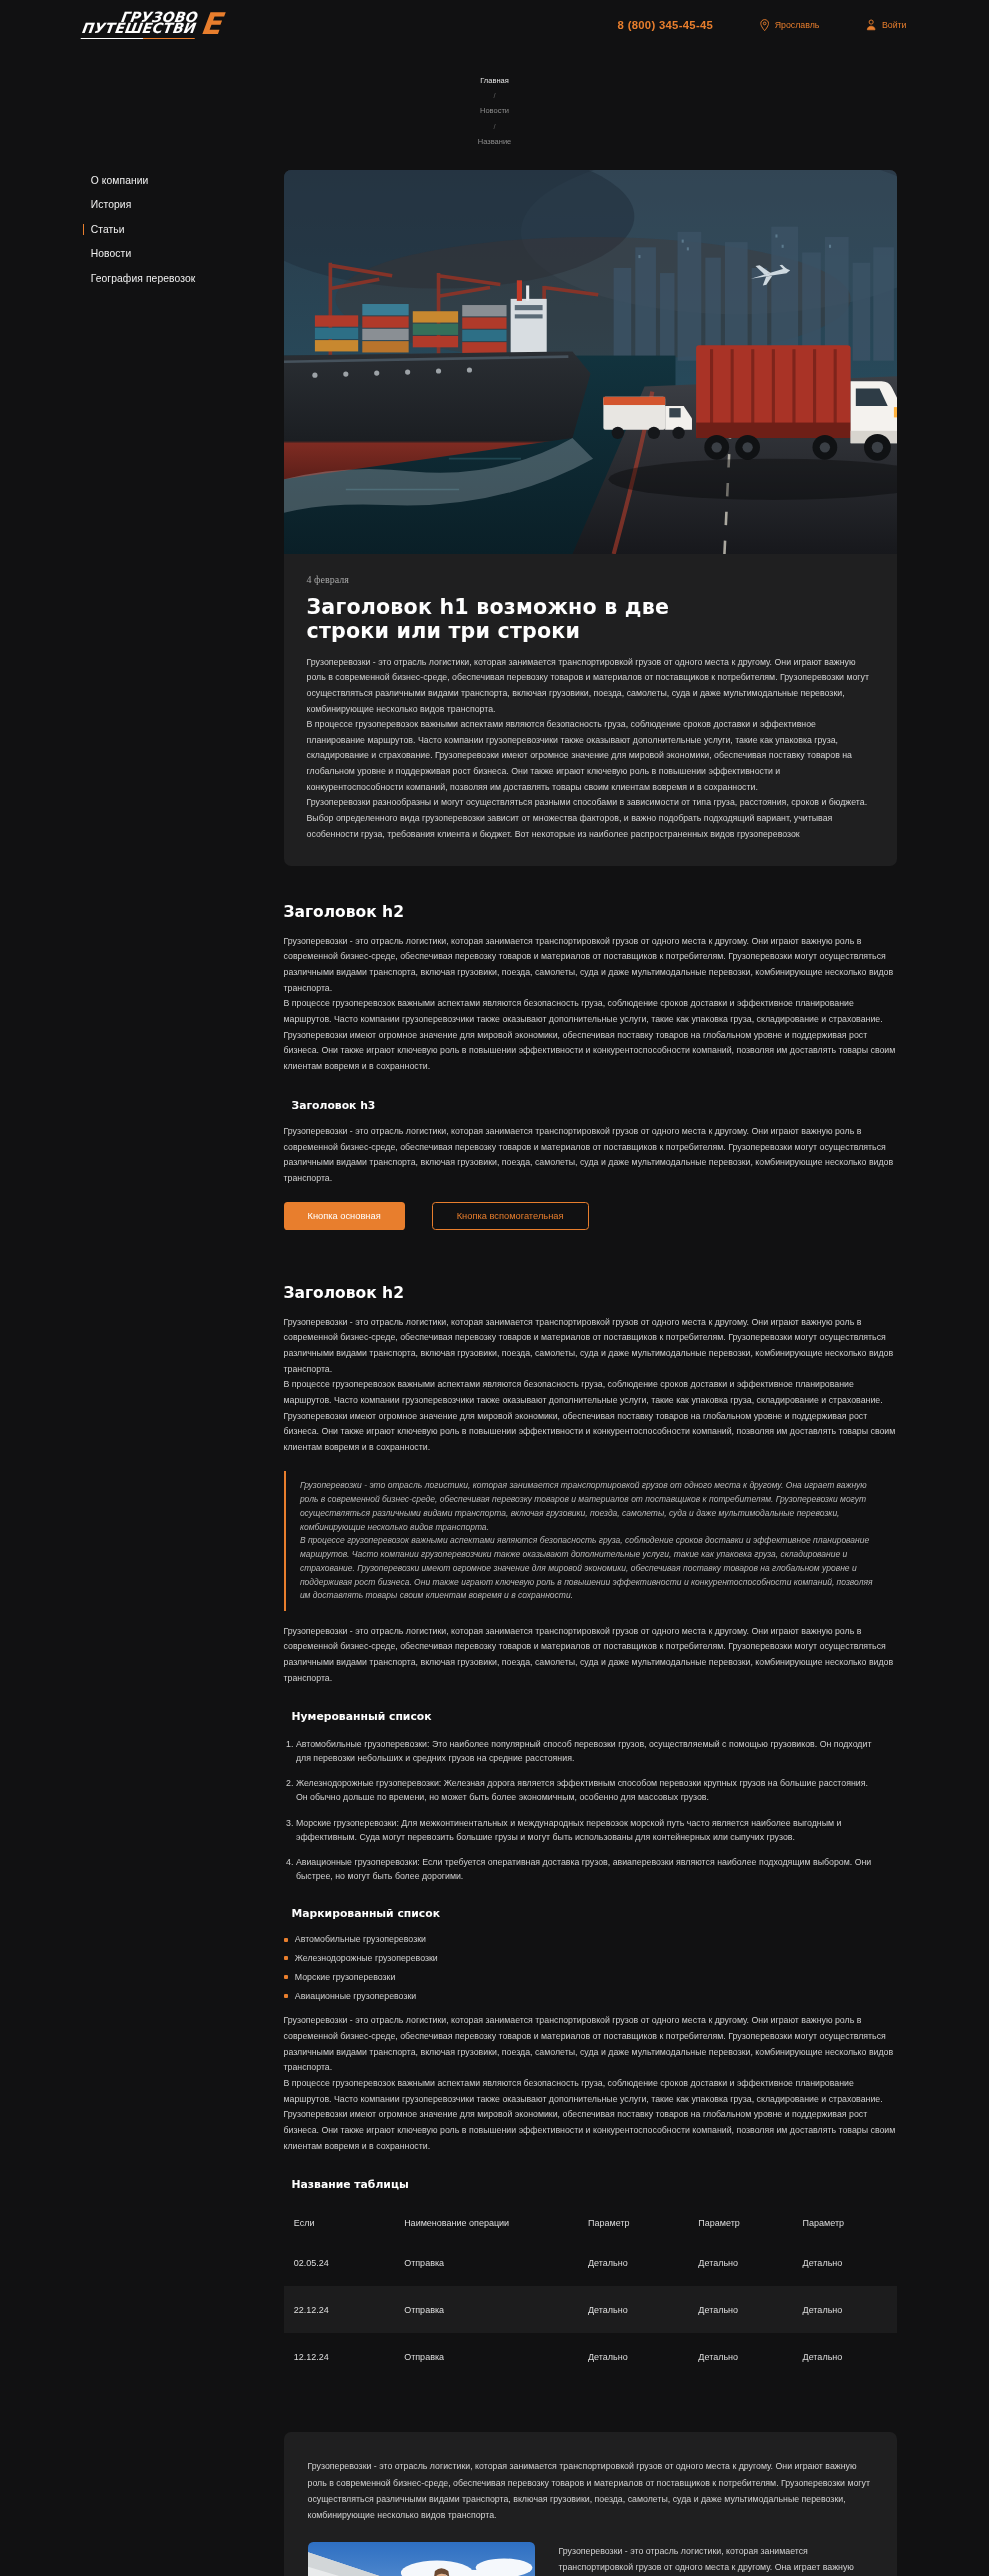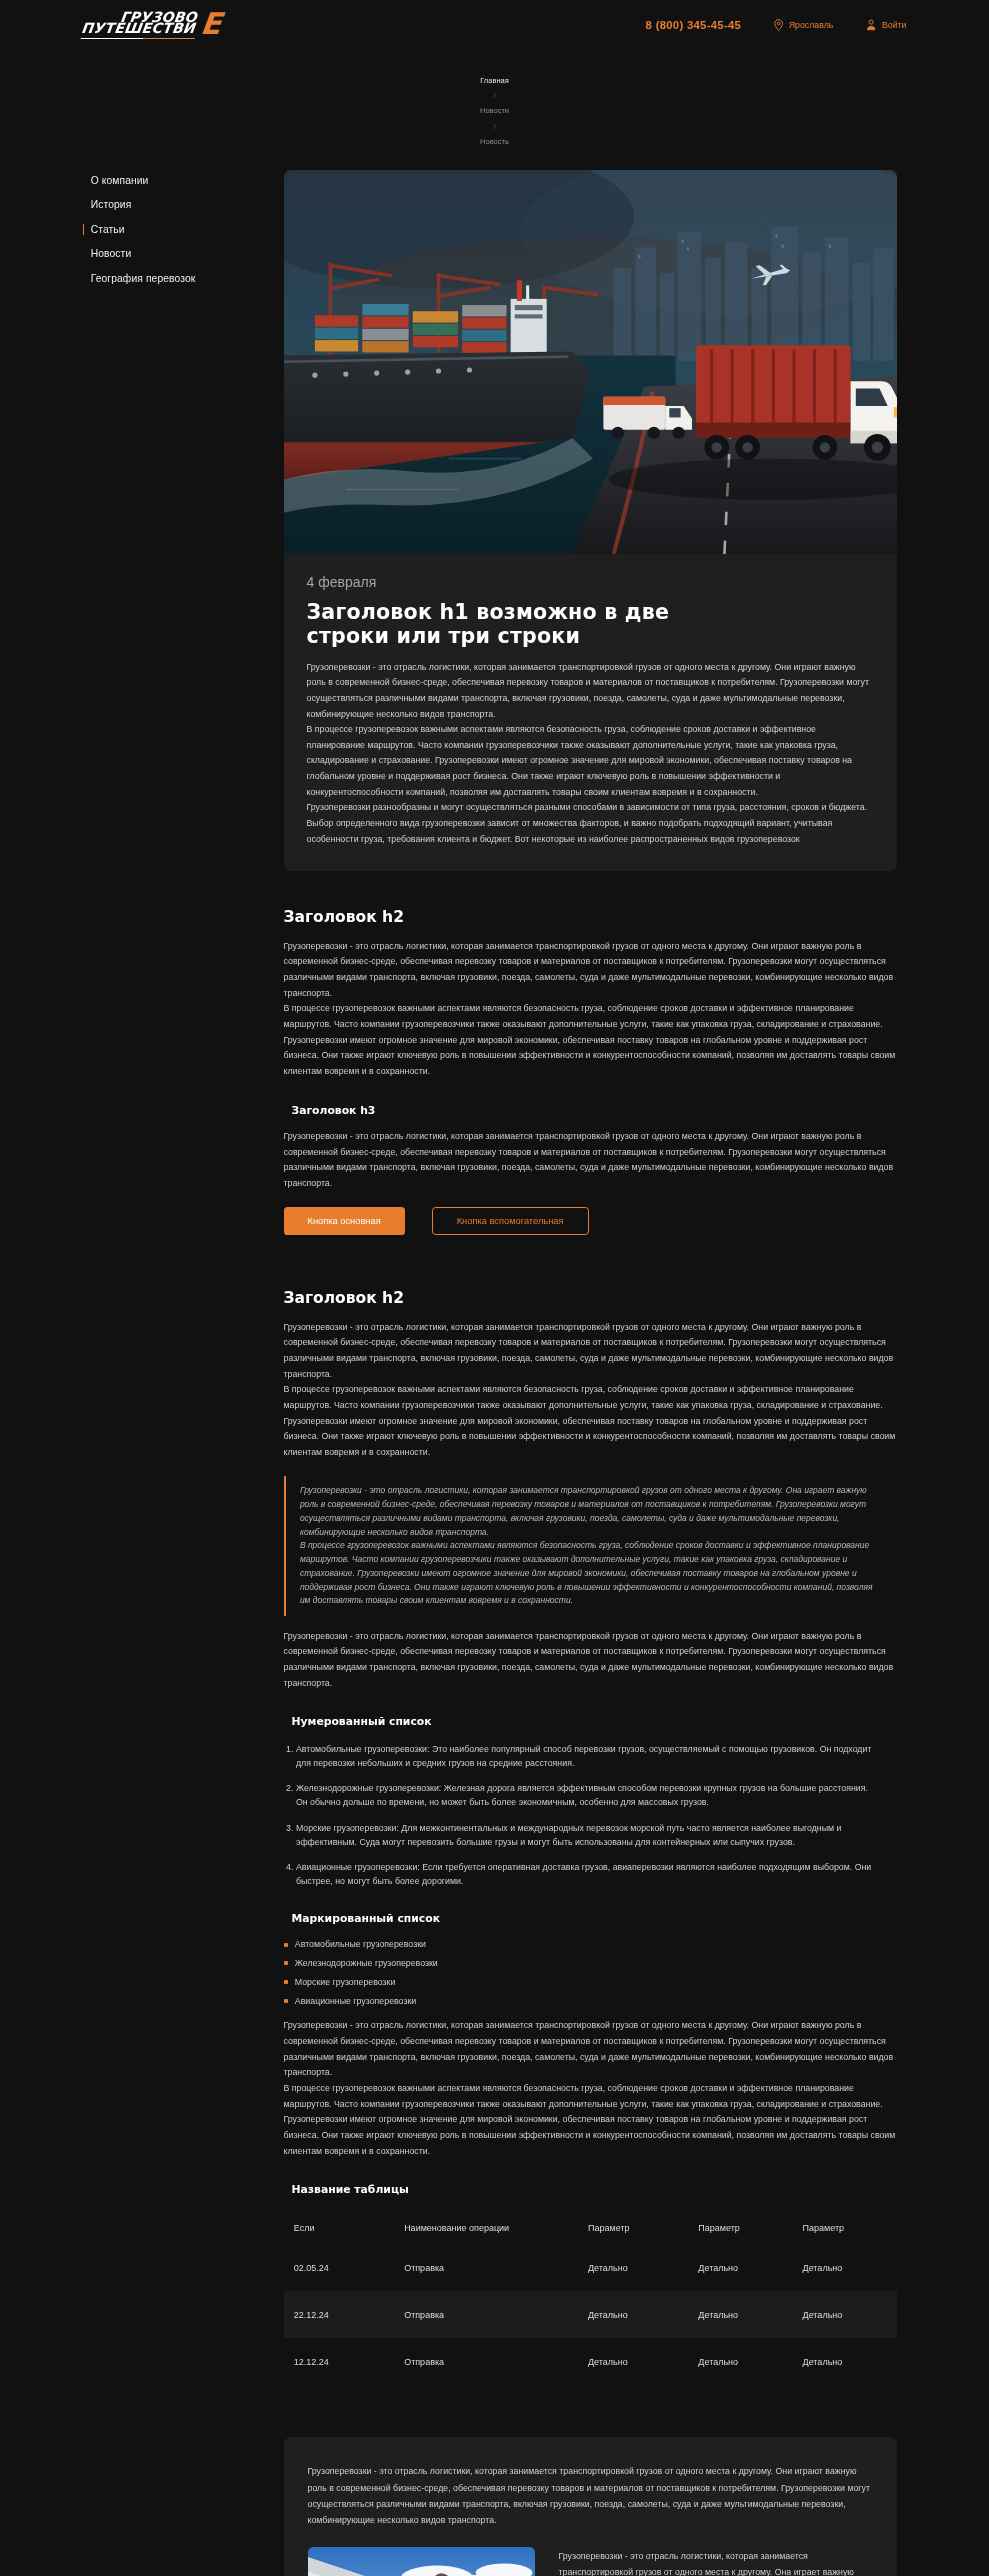--- a/index.html
+++ b/index.html
@@ -20,41 +20,41 @@
     color:var(--text);
     font-family:"Liberation Sans", sans-serif;
     font-size:8.8px;
   }
   
   .site-header{height:47px;display:flex;align-items:center;justify-content:space-between;width:824px;margin:0 auto;padding-top:3.1px;}
   .logo{display:inline-block;transform:skewX(-10deg);line-height:.82;user-select:none;position:relative;padding-right:24px;}
   .logo .l1,.logo .l2{font-weight:bold;font-style:italic;color:var(--white);font-size:14px;letter-spacing:0.3px;text-align:right;font-family:"DejaVu Sans",sans-serif;}
   .logo .accentE{position:absolute;right:-3.1px;top:-2.1px;font-style:italic;font-weight:bold;font-size:30px;color:var(--orange);font-family:"DejaVu Sans",sans-serif;line-height:.9;}
   .logo .underbar{height:1.5px;background:linear-gradient(90deg,var(--white) 55%,var(--orange) 55%);margin-top:2.6px;}
-  .header-right{display:flex;align-items:center;gap:33px;}
+  .header-right{display:flex;align-items:center;gap:47px;}
   .header-phone{color:var(--orange);font-weight:bold;font-size:11.3px;letter-spacing:0.3px;}
   .header-loc,.header-login{display:flex;align-items:center;gap:5.2px;color:var(--orange);font-size:8.8px;cursor:pointer;}
   .icon-pin{width:9.3px;height:12.4px;display:inline-block;}
   .icon-user{width:10.3px;height:11.3px;display:inline-block;}
   
   .breadcrumbs{margin:29px auto 0;width:824px;font-size:7.5px;color:#8d8d8d;display:flex;gap:6.2px;align-items:center;flex-direction:column;}
   .breadcrumbs .crumb{cursor:pointer;}
   .breadcrumbs .crumb.first{color:#e4e4e4;}
   .breadcrumbs .sep{color:#5f5f5f;}
   
   .main-grid{display:grid;grid-template-columns:201px 623px;width:824px;margin:24px auto 0;}
   .side-menu{padding-top:5.2px;}
   .side-menu .item{font-size:10.3px;color:#f0f0f0;margin-bottom:13.4px;padding-left:7.2px;border-left:1.5px solid transparent;cursor:pointer;font-weight:500;letter-spacing:0.1px;}
   .side-menu .item.active{border-left-color:var(--orange);}
   .article{width:613px;}
   
   .hero-card{background:var(--card);border-radius:7.2px;overflow:hidden;}
   .hero-card .hero-img{display:block;width:613px;height:384px;}
   .hero-body{padding:20.6px 23px 24px;}
-  .post-date{color:#a5a5a5;font-size:14px;}
+  .post-date{color:#a5a5a5;font-size:10px;font-family:Liberation Serif, serif;}
   h1.post-title{color:var(--white);font-size:20.6px;line-height:1.18;margin-top:9.3px;font-weight:bold;letter-spacing:0.2px;max-width:392px;font-family:"DejaVu Sans",sans-serif;}
   .hero-body p{margin-top:11.3px;line-height:1.78;color:#d2d2d2;}
   .hero-body p + p{margin-top:0;}
   
   .article h2{color:var(--white);font-size:15.5px;font-weight:bold;margin-top:37px;font-family:"DejaVu Sans",sans-serif;}
   .article h2.big-gap{margin-top:54px;}
   .article h3{color:var(--white);font-size:10.8px;font-weight:bold;margin-top:24px;font-family:"DejaVu Sans",sans-serif;margin-left:8px;}
   .article p.body-p{margin-top:12.4px;line-height:1.78;color:#cfcfcf;}
   .article p.body-p.tight{margin-top:0;}
   .btn-row{display:flex;gap:27px;margin-top:15.5px;}
@@ -113,21 +113,21 @@
       <span>Войти</span>
     </div>
   </div>
 </header>
 
 <nav class="breadcrumbs">
   <span class="crumb first">Главная</span>
   <span class="sep">/</span>
   <span class="crumb">Новости</span>
   <span class="sep">/</span>
-  <span class="crumb">Новость</span>
+  <span class="crumb">Название</span>
 </nav>
 
 <div class="main-grid">
 
   <aside class="side-menu">
     <div class="item">О компании</div>
     <div class="item">История</div>
     <div class="item active">Статьи</div>
     <div class="item">Новости</div>
     <div class="item">География перевозок</div>

